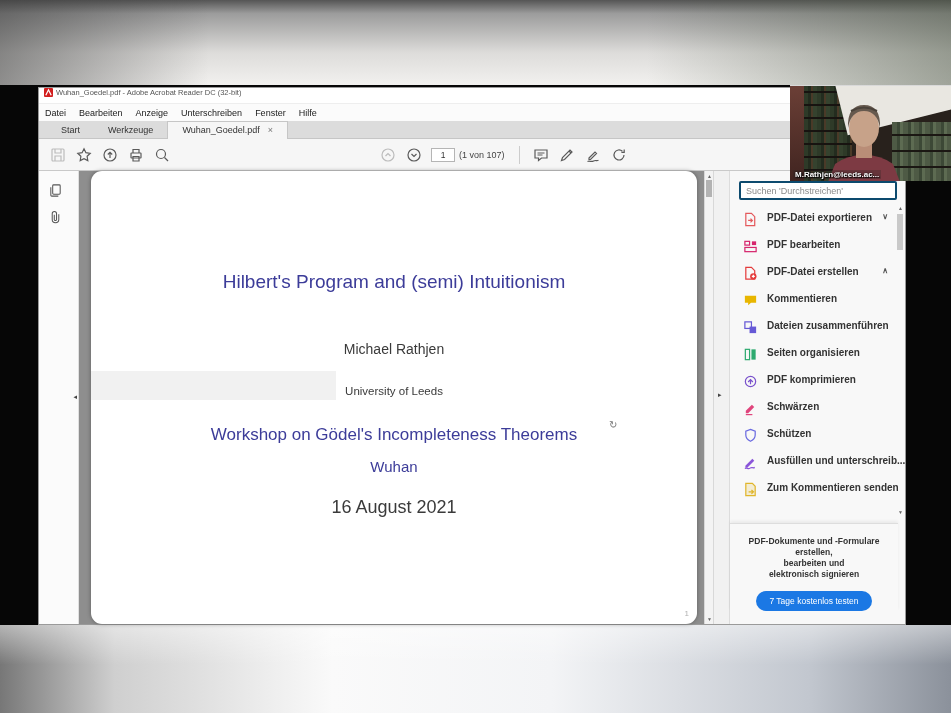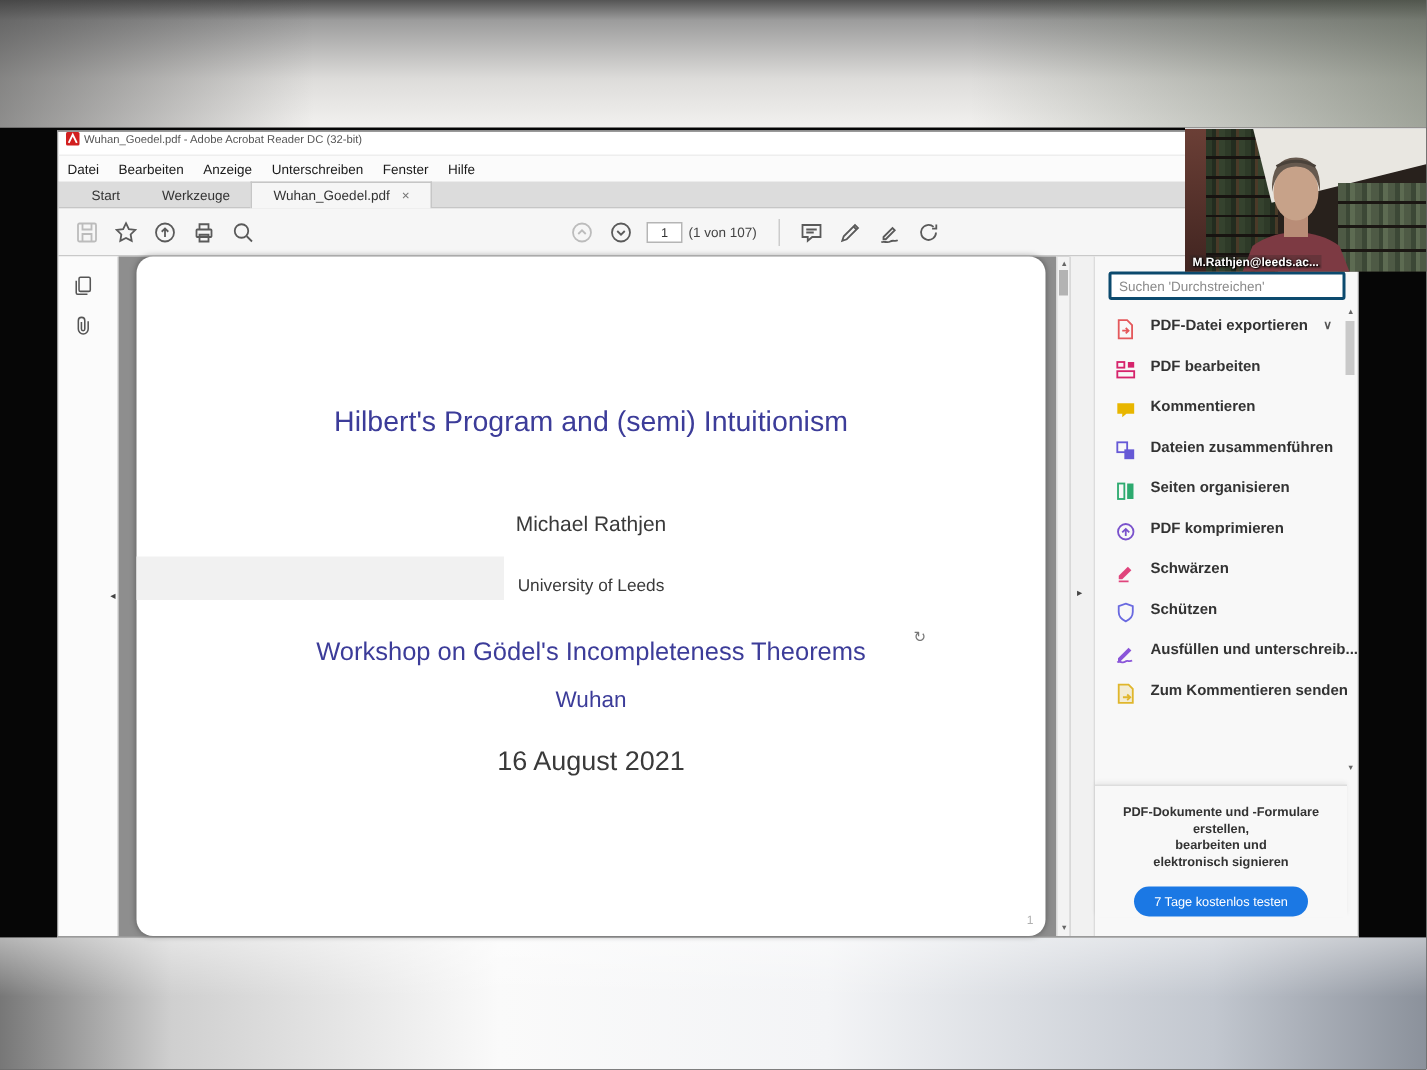--- a/index.html
+++ b/index.html
@@ -248,20 +248,29 @@
           </div>
           <div class="toolitem">
             <svg viewBox="0 0 16 16" style="color: rgb(214, 36, 108);">
                 <rect x="2" y="2.5" width="5" height="4"></rect>
                 <rect x="9.5" y="2.5" width="4.5" height="4" fill="currentColor" stroke="none"></rect>
                 <rect x="2" y="9" width="12" height="4.5"></rect>
               </svg>
             <span class="tlabel">PDF bearbeiten</span>
           </div>
           <div class="toolitem">
+            <svg viewBox="0 0 16 16" style="color: rgb(228, 59, 59);">
+                <path d="M3 1.5h6l3.5 3.5V14H3z"></path>
+                <circle cx="11" cy="11" r="3.4" fill="currentColor" stroke="none"></circle>
+                <path d="M11 9.4v3.2M9.4 11h3.2" stroke="#fff"></path>
+              </svg>
+            <span class="tlabel">PDF-Datei erstellen</span>
+            <span class="chev">∧</span>
+          </div>
+          <div class="toolitem">
             <svg viewBox="0 0 16 16" style="color: rgb(232, 182, 0);">
                 <path d="M2 3h12v7.5H8.5L5.5 13v-2.5H2z" fill="currentColor" stroke="none"></path>
               </svg>
             <span class="tlabel">Kommentieren</span>
           </div>
           <div class="toolitem">
             <svg viewBox="0 0 16 16" style="color: rgb(102, 89, 214);">
                 <rect x="2" y="2" width="7" height="7"></rect>
                 <rect x="7" y="7" width="7" height="7" fill="currentColor" stroke="none"></rect>
               </svg>

